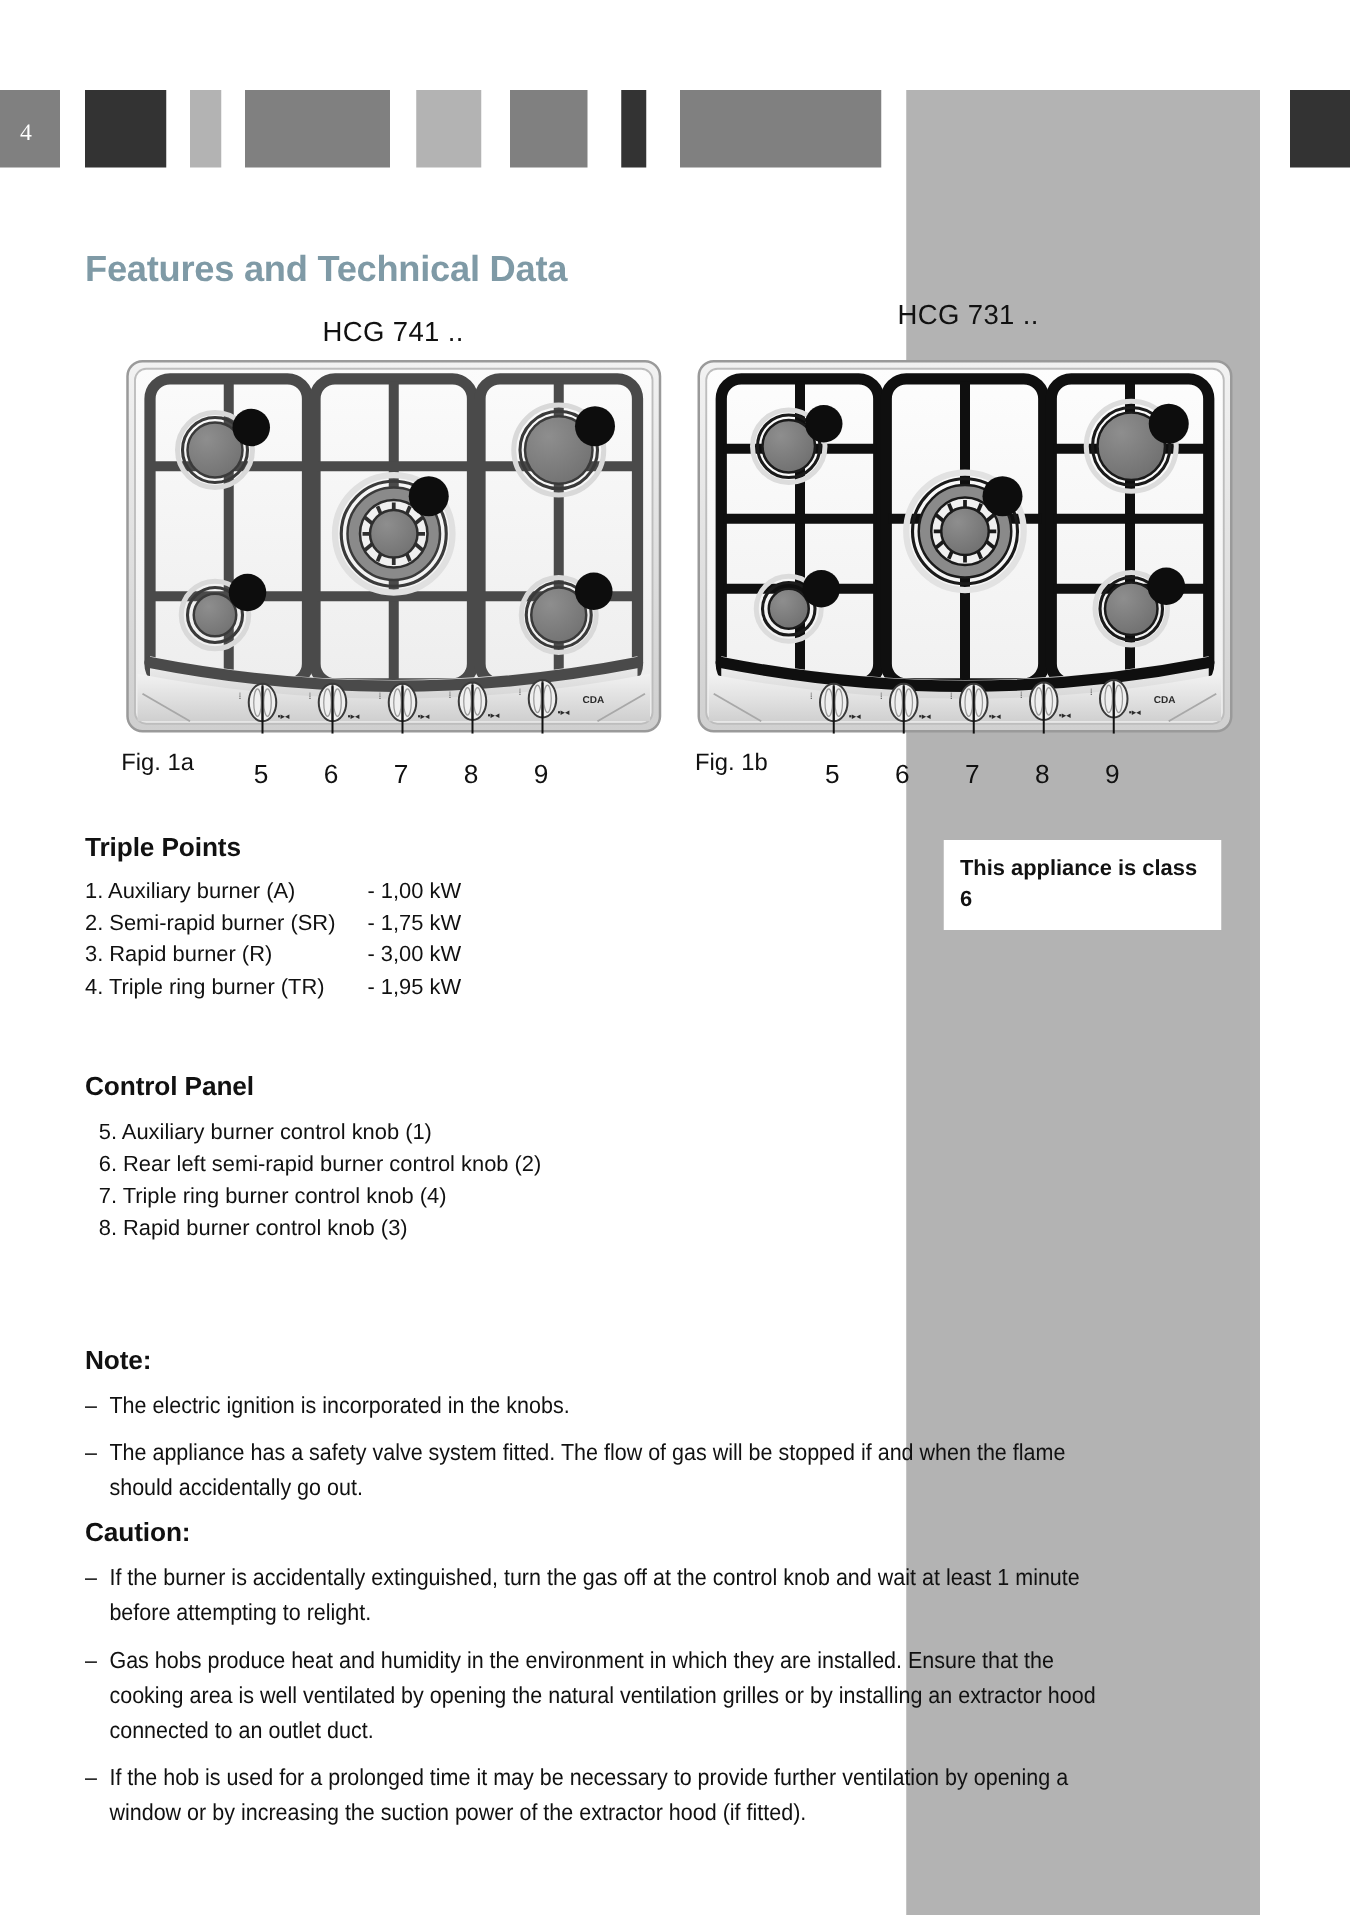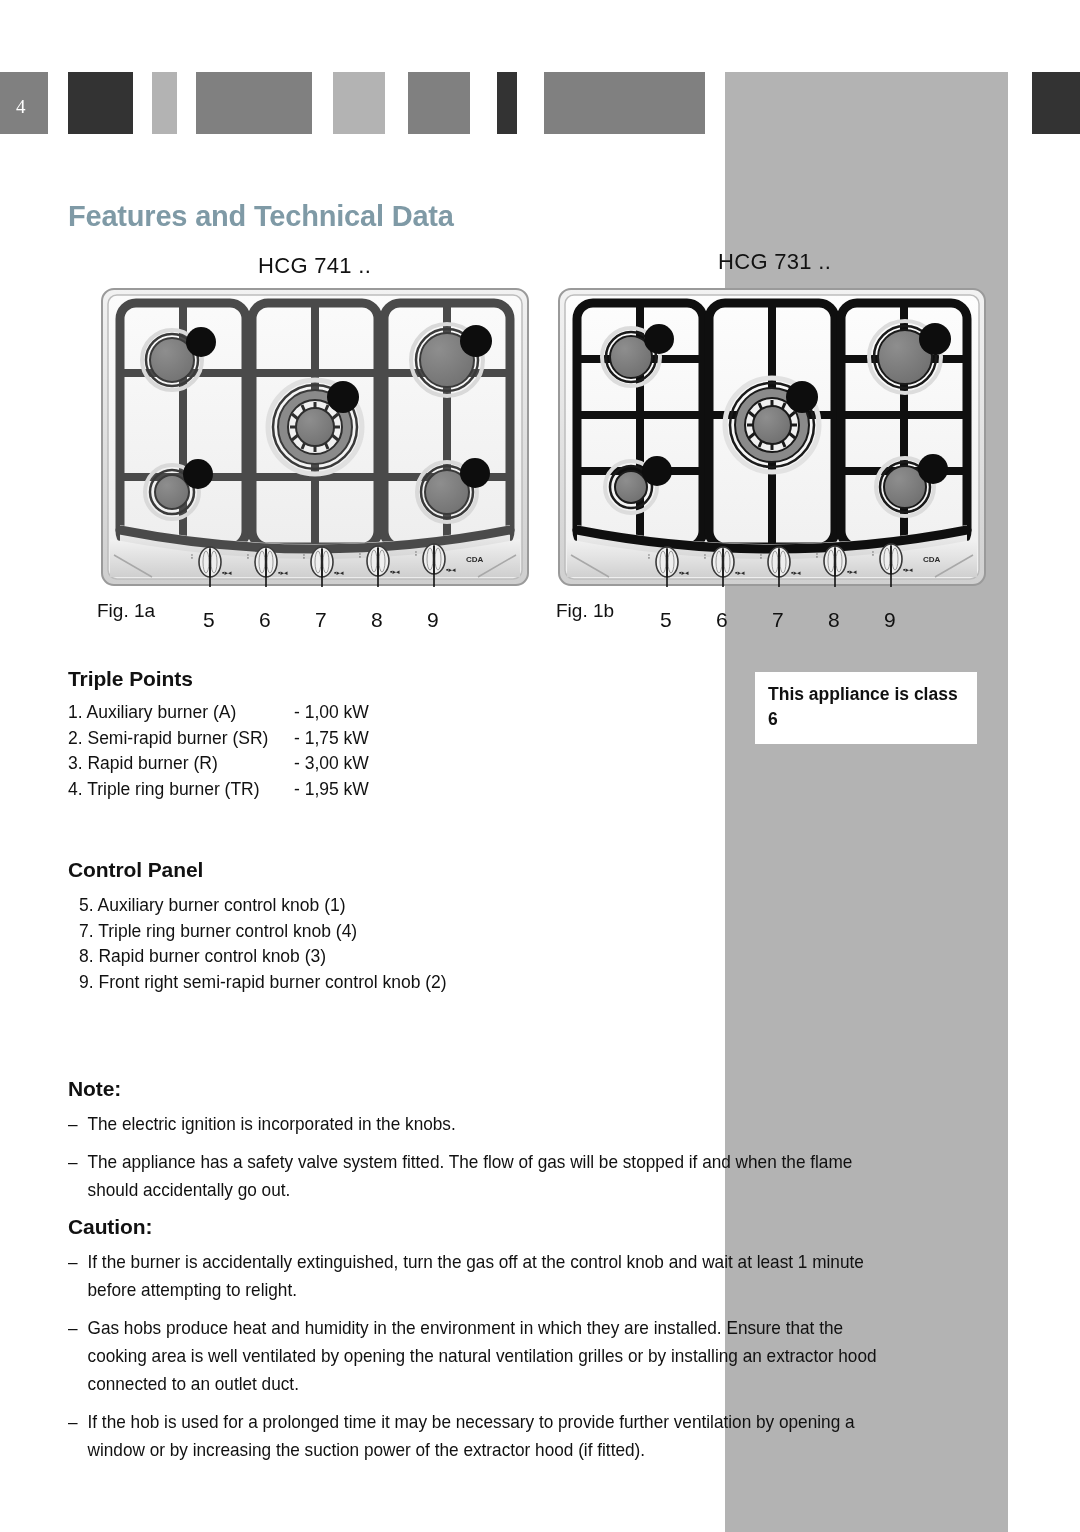--- a/index.html
+++ b/index.html
@@ -53,21 +53,21 @@
 
   
   .model-label {
     position: absolute;
     font-size: 22px;
     font-weight: normal;
     color: #111111;
     letter-spacing: .3px;
   }
   .model-a { left: 258px; top: 253px; }
-  .model-b { left: 718px; top: 249px; }
+  .model-b { left: 718px; top: 239px; }
 
   
   .hob-wrap { position: absolute; }
   .hob-a { left: 100px; top: 287px; }
   .hob-b { left: 557px; top: 287px; }
 
   .fig-caption {
     position: absolute;
     font-size: 19px;
     font-family: "Liberation Sans", sans-serif;
@@ -502,23 +502,23 @@
     </div>
   </div>
 
 <div class="class-box">
   <div class="class-box-text">This appliance is class 6</div>
 </div>
 
 <div class="section-heading" style="left:68px; top:858px;">Control Panel</div>
 <div class="cp-list" id="cp-list" style="left:68px; top:893px;">
     <div class="cp-row">5. Auxiliary burner control knob (1)</div>
+    <div class="cp-row">6. Rear left semi-rapid burner control knob (2)</div>
     <div class="cp-row">7. Triple ring burner control knob (4)</div>
     <div class="cp-row">8. Rapid burner control knob (3)</div>
-    <div class="cp-row">9. Front right semi-rapid burner control knob (2)</div>
   </div>
 
 <div class="section-heading" style="left:68px; top:1077px;">Note:</div>
 <div class="bullet-block" id="note-list" style="left:68px; top:1110px; width:900px;">
     <div class="bullet-item"><span class="dash">–</span><span>The electric ignition is incorporated in the knobs.</span></div>
     <div class="bullet-item"><span class="dash">–</span><span>The appliance has a safety valve system fitted. The flow of gas will be stopped if and when the flame should accidentally go out.</span></div>
   </div>
 
 <div class="section-heading" style="left:68px; top:1215px;">Caution:</div>
 <div class="bullet-block" id="caution-list" style="left:68px; top:1248px; width:900px;">

